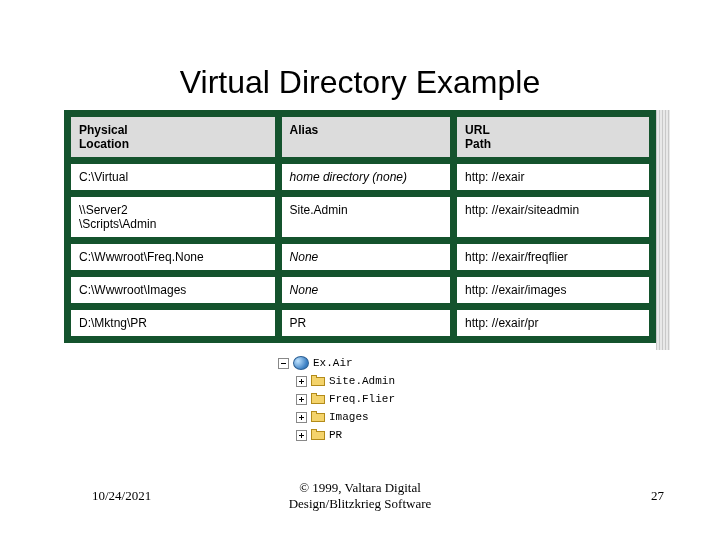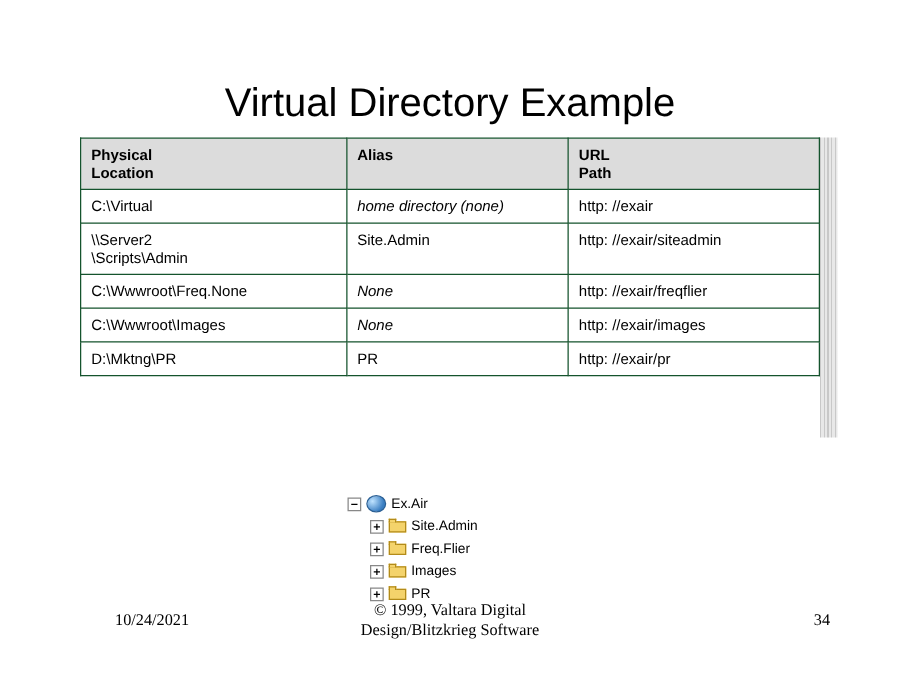--- a/index.html
+++ b/index.html
@@ -31,21 +31,21 @@
     top: 110px;
     width: 592px;
   }
   table.vdirs {
     border-collapse: collapse;
     width: 100%;
     font-family: Verdana, Geneva, sans-serif;
     font-size: 12px;
   }
   table.vdirs th, table.vdirs td {
-    border: 1px solid #14532d;
+    border: 7px solid #14532d;
     padding: 6px 8px;
     vertical-align: top;
     text-align: left;
     background: #fff;
   }
   table.vdirs th {
     background: #dcdcdc;
     font-weight: bold;
     font-size: 12px;
   }
@@ -59,24 +59,23 @@
     width: 14px;
     height: 240px;
     background: repeating-linear-gradient(90deg, #c8c8c8 0 1px, #e8e8e8 1px 3px);
   }
 
   
   .tree {
     position: absolute;
     left: 278px;
     top: 354px;
-    font-family: Liberation Sans, sans-serif;
+    font-family: Liberation Mono, monospace;
     font-size: 11px;
     line-height: 18px;
-    margin-top: 40px;
   }
   .tree-row {
     display: flex;
     align-items: center;
     height: 18px;
   }
   .tree-row.child {
     margin-left: 18px;
   }
   .expander {
@@ -242,15 +241,15 @@
     </div>
     <div class="tree-row child">
       <span class="expander plus"></span>
       <span class="icon folder"></span>
       <span class="tree-label">PR</span>
     </div>
   </div>
 
   <div class="footer-date">10/24/2021</div>
   <div class="footer-copy">© 1999, Valtara Digital<br>Design/Blitzkrieg Software</div>
-  <div class="footer-page">34</div>
+  <div class="footer-page">27</div>
 
 </div>
 
 </body></html>

